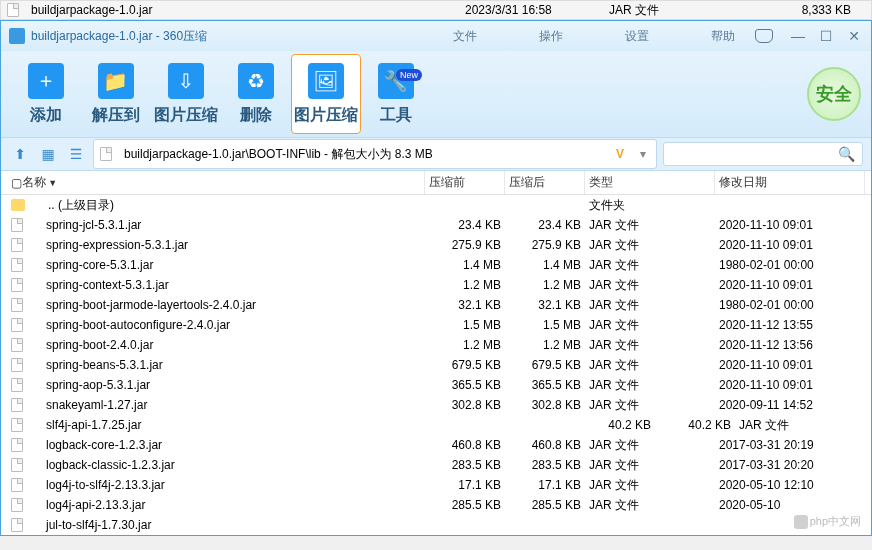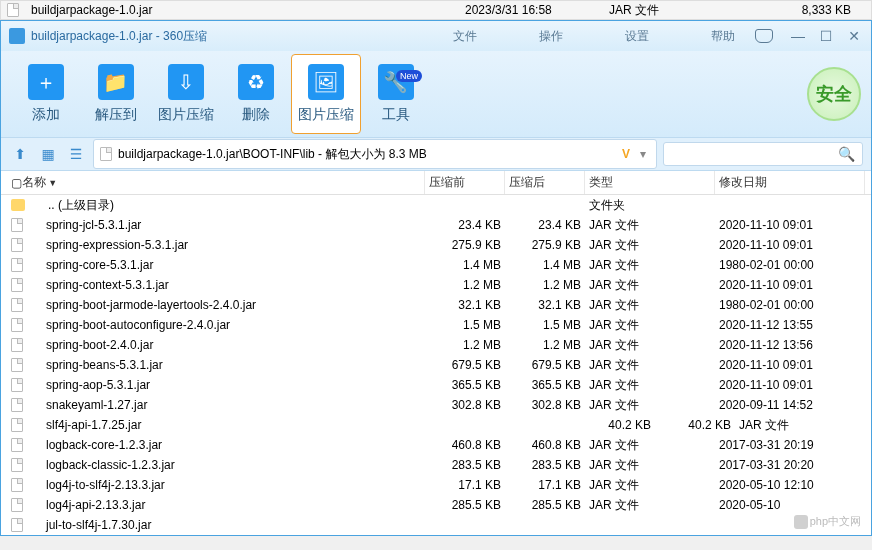--- a/index.html
+++ b/index.html
@@ -20,33 +20,33 @@
     .titlebar .menu { display: flex; gap: 20px; color: #5a7a94; margin-right: 20px; }
     .titlebar .menu span { cursor: pointer; margin-left: 42px; }
     .titlebar .win-controls { display: flex; gap: 10px; color: #5a7a94; align-items: center; }
     .titlebar .win-controls span { cursor: pointer; font-size: 14px; display: inline-block; width: 18px; text-align: center; }
     .titlebar .shirt-icon { width: 18px; height: 14px; border: 1.5px solid #5a7a94; border-radius: 3px 3px 6px 6px; position: relative; margin-right: 6px;}
     
     .toolbar { display: flex; align-items: center; background: linear-gradient(#e6f3fd, #d4ebfb); height: 86px; padding: 0 10px; }
     .tool-btn { display: flex; flex-direction: column; align-items: center; justify-content: center; width: 70px; height: 80px; cursor: pointer; border-radius: 4px; }
     .tool-btn.active { background: #fff; border: 1px solid #f0a030; }
     .tool-btn .ticon { width: 36px; height: 36px; border-radius: 4px; display: flex; align-items: center; justify-content: center; font-size: 20px; color: #fff; margin-bottom: 6px; }
-    .tool-btn .tlabel { color: #2a5a80; font-size: 14px; }
+    .tool-btn .tlabel { color: #2a5a80; font-size: 16px; font-weight: bold; }
     .ic-add { background: #2196f3; }
     .ic-extract { background: #2196f3; }
     .ic-oneclick { background: #2196f3; }
     .ic-delete { background: #2196f3; }
     .ic-image { background: #2196f3; }
     .ic-tools { background: #2196f3; position: relative; }
     .badge-new { position: absolute; top: -6px; right: -8px; background: #1d4ed8; color: #fff; font-size: 9px; padding: 1px 4px; border-radius: 6px; margin-top: 12px; }
     .safe-badge { margin-left: auto; width: 54px; height: 54px; border-radius: 50%; background: radial-gradient(#e8f9e0, #c8f0b8); display: flex; align-items: center; justify-content: center; color: #3a9a2a; font-weight: bold; font-size: 18px; border: 2px solid #a8e090; }
     
     .pathbar { display: flex; align-items: center; background: #e0f0fc; height: 34px; padding: 0 8px; gap: 6px; border-top: 1px solid #bddaf0; border-bottom: 1px solid #bddaf0; }
     .pathbar .nav-ic { width: 22px; height: 22px; display: flex; align-items: center; justify-content: center; cursor: pointer; color: #3a8acc; font-size: 14px; }
-    .pathbar .path-input { flex: 1; background: #fff; border: 1px solid #c0d8ec; border-radius: 3px; height: 24px; display: flex; align-items: center; padding: 14px 6px; gap: 6px; }
+    .pathbar .path-input { flex: 1; background: #fff; border: 1px solid #c0d8ec; border-radius: 3px; height: 24px; display: flex; align-items: center; padding: 14px 6px; gap: 12px; }
     .pathbar .path-input .drop-v { color: #f5a623; font-weight: bold; margin-left: auto; }
     .pathbar .path-input .drop-arr { color: #888; margin: 0 4px; }
     .pathbar .search-box { width: 200px; background: #fff; border: 1px solid #c0d8ec; border-radius: 3px; height: 24px; display: flex; align-items: center; padding: 0 6px; }
     .pathbar .search-box .sicon { color: #f5a623; margin-left: auto; font-size: 14px; }
     
     .list-header { display: flex; align-items: center; background: #fff; border-bottom: 1px solid #e0e0e0; height: 24px; padding: 0 6px; color: #333; cursor: pointer;}
     .list-header .h { padding: 0 4px; border-right: 1px solid #e8e8e8; height: 100%; display: flex; align-items: center; }
     .list-header .h.name { flex: 1; }
     .list-header .h.name .sort { margin-left: 2px; font-size: 9px;}
     .list-header .h.before { width: 80px; justify-content: flex-start; }

